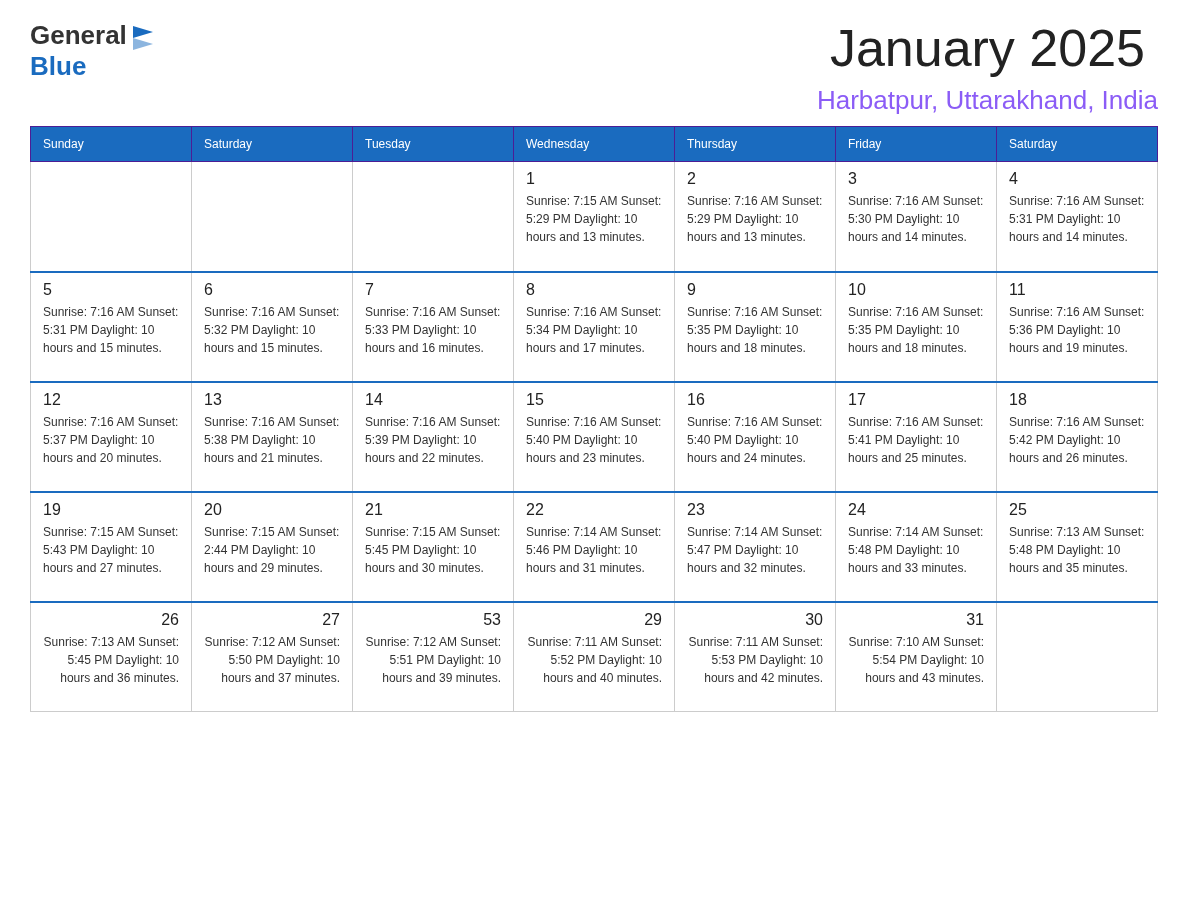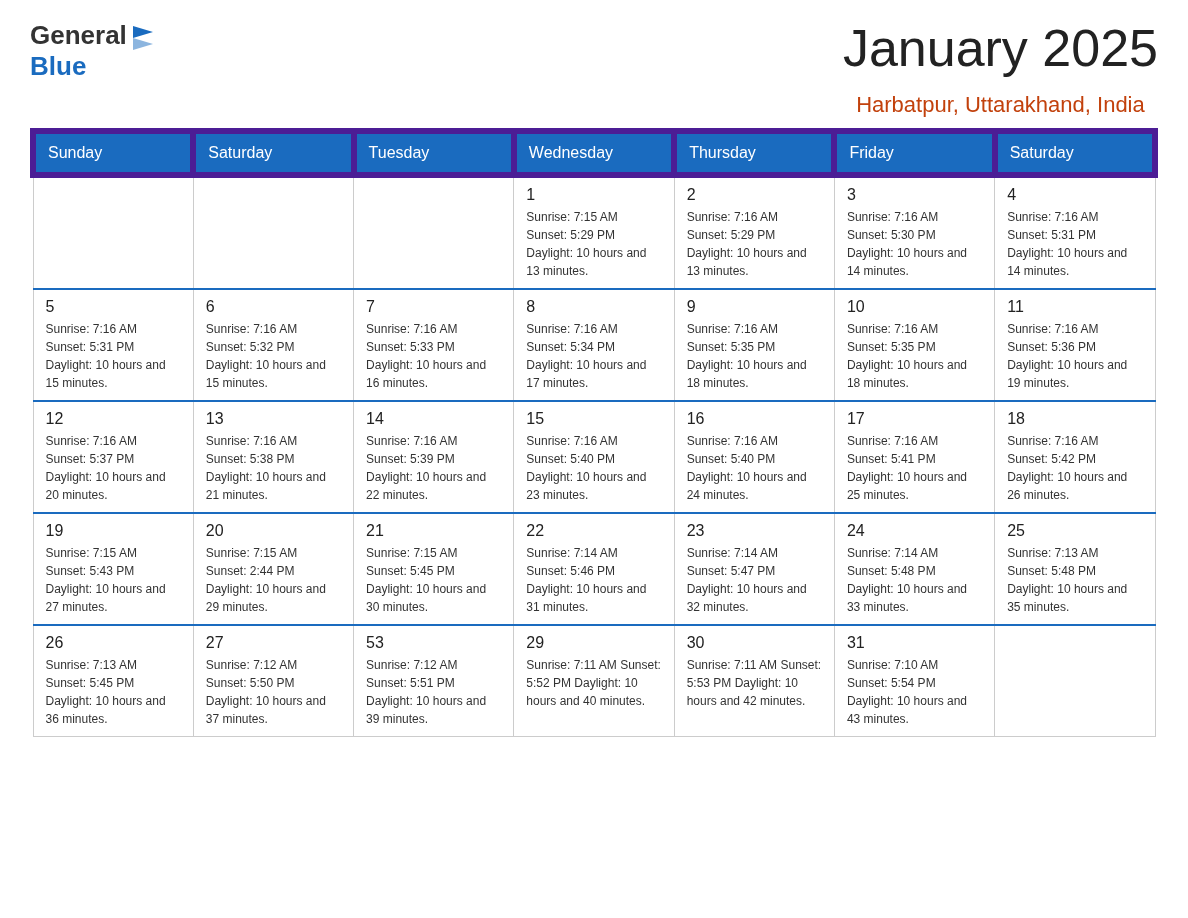--- a/index.html
+++ b/index.html
@@ -45,53 +45,54 @@
     .title-section {
       text-align: center;
     }
     .calendar-title {
       font-size: 52px;
       font-weight: normal;
       color: #222;
       line-height: 1.1;
     }
     .calendar-subtitle {
-      font-size: 22px;
-      color: #c2410c;
-      margin-top: 15px;
+      font-size: 26px;
+      color: #8b5cf6;
+      margin-top: 8px;
     }
     .calendar-table {
       width: 100%;
       border-collapse: collapse;
       margin-top: 10px;
     }
     .calendar-table th {
       background-color: #1a6bbf;
       color: #ffffff;
-      font-size: 16px;
+      font-size: 12px;
       font-weight: normal;
       padding: 10px 12px;
       text-align: left;
-      border: 6px solid #4c1d95;
+      border: 1px solid #4c1d95;
     }
     .calendar-table td {
       vertical-align: top;
       padding: 8px 12px;
       border: 1px solid #cccccc;
       width: 14.28%;
       height: 110px;
       font-size: 13px;
       color: #333;
       background: #ffffff;
     }
     .calendar-table tr td {
       border-bottom: 2px solid #1a6bbf;
     }
     .calendar-table tr:last-child td {
       border-bottom: 1px solid #cccccc;
+      text-align: right;
     }
     .day-number {
       font-size: 16px;
       font-weight: normal;
       color: #222;
       display: block;
       margin-bottom: 4px;
     }
     .day-info {
       font-size: 12px;

